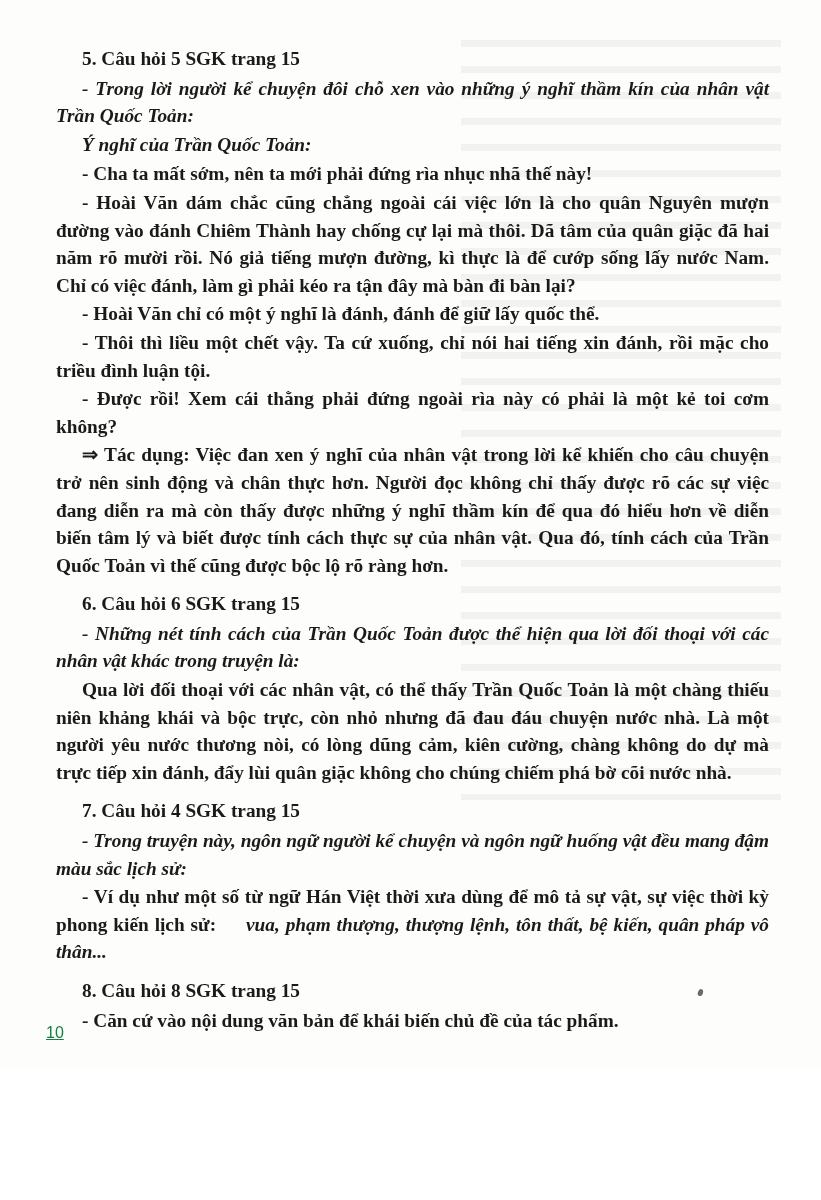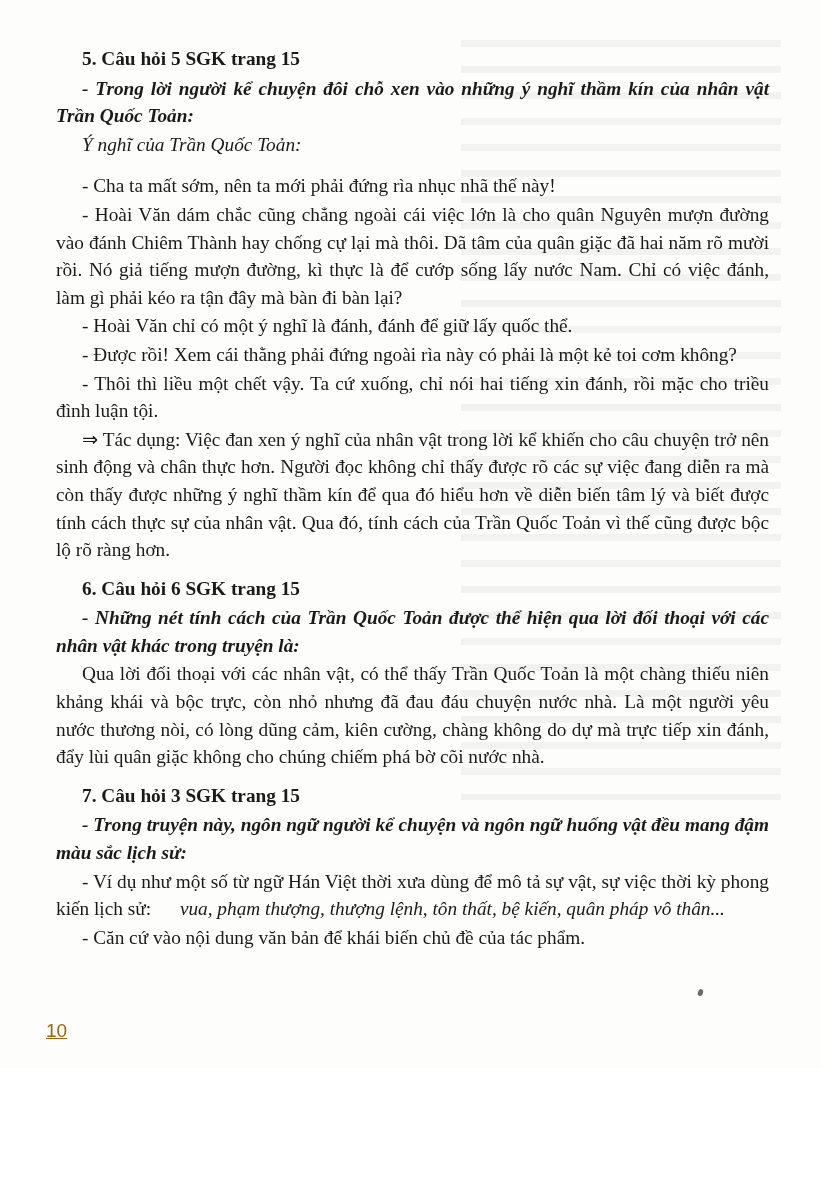--- a/index.html
+++ b/index.html
@@ -45,60 +45,61 @@
   .content {
     position: relative;
     z-index: 2;
   }
   p {
     margin: 0 0 1px 0;
     font-size: 19.3px;
     line-height: 1.43;
     text-align: justify;
     text-justify: inter-word;
+    font-weight: bold;
   }
   .heading {
     font-weight: bold;
     text-indent: 26px;
     margin-top: 11px;
     margin-bottom: 2px;
     text-align: left;
   }
   .q-prompt {
     font-weight: bold;
     font-style: italic;
     text-indent: 26px;
     margin-bottom: 1px;
   }
   .sub-italic {
-    font-weight: normal;
+    font-weight: bold;
     font-style: italic;
     text-indent: 26px;
-    margin-bottom: 14px;
+    margin-bottom: 2px;
   }
   .para {
     text-indent: 26px;
   }
   .dash {
     text-indent: 26px;
   }
   .arrow {
     text-indent: 26px;
   }
   .it {
     font-style: italic;
     margin-left: 24px;
   }
   .pagenum {
     position: absolute;
     left: 46px;
     bottom: 26px;
-    font-size: 19px;
+    font-size: 16px;
     font-family: "Liberation Sans", sans-serif;
-    color: #a16207;
+    color: #15803d;
     z-index: 3;
     text-decoration: underline;
   }
   .stray-mark {
     position: absolute;
     right: 118px;
     bottom: 72px;
     width: 5px;
     height: 7px;
     background: #3a3a3a;
@@ -116,31 +117,32 @@
   <div class="bleed"></div>
 
   <div class="content">
 
     <p class="heading">5. Câu hỏi 5 SGK trang 15</p>
     <p class="q-prompt">- Trong lời người kể chuyện đôi chỗ xen vào những ý nghĩ thầm kín của nhân vật Trần Quốc Toản:</p>
     <p class="sub-italic">Ý nghĩ của Trần Quốc Toản:</p>
     <p class="dash">- Cha ta mất sớm, nên ta mới phải đứng rìa nhục nhã thế này!</p>
     <p class="dash">- Hoài Văn dám chắc cũng chẳng ngoài cái việc lớn là cho quân Nguyên mượn đường vào đánh Chiêm Thành hay chống cự lại mà thôi. Dã tâm của quân giặc đã hai năm rõ mười rồi. Nó giả tiếng mượn đường, kì thực là để cướp sống lấy nước Nam. Chỉ có việc đánh, làm gì phải kéo ra tận đây mà bàn đi bàn lại?</p>
     <p class="dash">- Hoài Văn chỉ có một ý nghĩ là đánh, đánh để giữ lấy quốc thể.</p>
+    <p class="dash">- Thôi thì liều một chết vậy. Ta cứ xuống, chỉ nói hai tiếng xin đánh, rồi mặc cho triều đình luận tội.</p>
     <p class="dash">- Được rồi! Xem cái thằng phải đứng ngoài rìa này có phải là một kẻ toi cơm không?</p>
-    <p class="dash">- Thôi thì liều một chết vậy. Ta cứ xuống, chỉ nói hai tiếng xin đánh, rồi mặc cho triều đình luận tội.</p>
     <p class="arrow">⇒ Tác dụng: Việc đan xen ý nghĩ của nhân vật trong lời kể khiến cho câu chuyện trở nên sinh động và chân thực hơn. Người đọc không chỉ thấy được rõ các sự việc đang diễn ra mà còn thấy được những ý nghĩ thầm kín để qua đó hiểu hơn về diễn biến tâm lý và biết được tính cách thực sự của nhân vật. Qua đó, tính cách của Trần Quốc Toản vì thế cũng được bộc lộ rõ ràng hơn.</p>
 
     <p class="heading">6. Câu hỏi 6 SGK trang 15</p>
     <p class="q-prompt">- Những nét tính cách của Trần Quốc Toản được thể hiện qua lời đối thoại với các nhân vật khác trong truyện là:</p>
     <p class="para">Qua lời đối thoại với các nhân vật, có thể thấy Trần Quốc Toản là một chàng thiếu niên khảng khái và bộc trực, còn nhỏ nhưng đã đau đáu chuyện nước nhà. Là một người yêu nước thương nòi, có lòng dũng cảm, kiên cường, chàng không do dự mà trực tiếp xin đánh, đẩy lùi quân giặc không cho chúng chiếm phá bờ cõi nước nhà.</p>
 
-    <p class="heading">7. Câu hỏi 3 SGK trang 15</p>
+    <p class="heading">7. Câu hỏi 4 SGK trang 15</p>
     <p class="q-prompt">- Trong truyện này, ngôn ngữ người kể chuyện và ngôn ngữ huống vật đều mang đậm màu sắc lịch sử:</p>
     <p class="dash"><span>- Ví dụ như một số từ ngữ Hán Việt thời xưa dùng để mô tả sự vật, sự việc thời kỳ phong kiến lịch sử: </span><span class="it">vua, phạm thượng, thượng lệnh, tôn thất, bệ kiến, quân pháp vô thân...</span></p>
 
+    <p class="heading">8. Câu hỏi 8 SGK trang 15</p>
     <p class="dash">- Căn cứ vào nội dung văn bản để khái biến chủ đề của tác phẩm.</p>
 
   </div>
 
   <div class="stray-mark"></div>
   <div class="pagenum">10</div>
 </div>
 
 </body></html>

